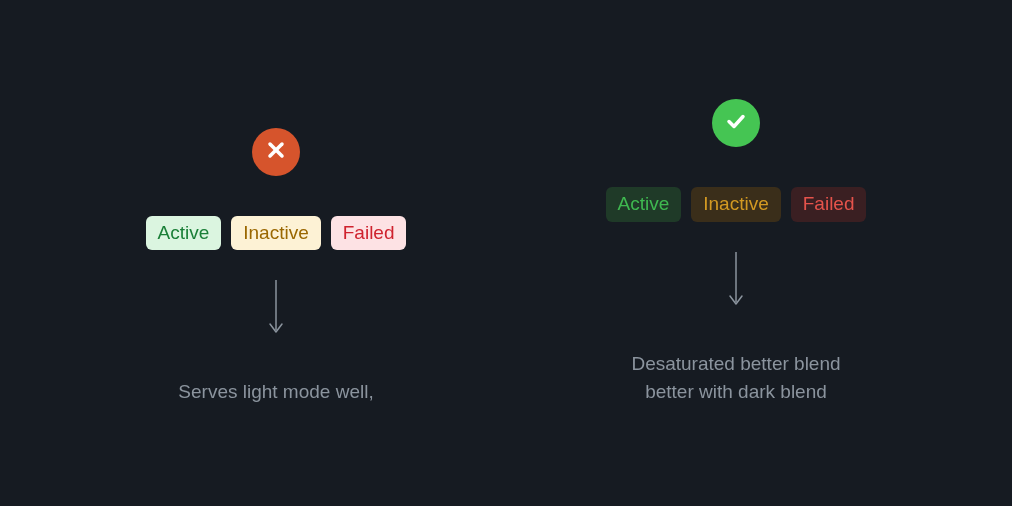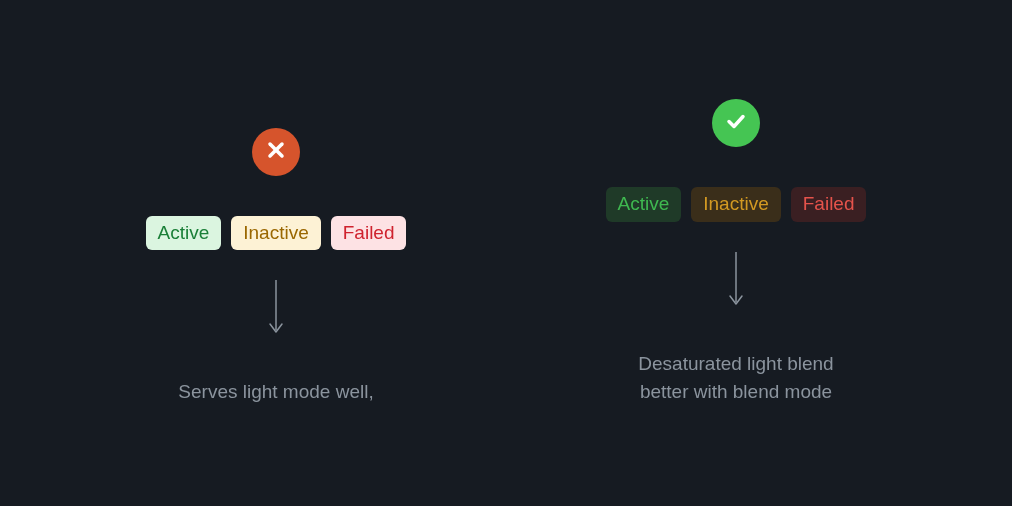--- a/index.html
+++ b/index.html
@@ -101,18 +101,18 @@
       <span class="badge" style="background:#3a2e1a;color:#d29922">Inactive</span>
       <span class="badge" style="background:#3a1f22;color:#e5534b">Failed</span>
     </div>
     <div class="arrow">
       <svg width="20" height="60" viewBox="0 0 20 60">
         <line x1="10" y1="2" x2="10" y2="52" stroke="#8b949e" stroke-width="1.5"></line>
         <polyline points="4,46 10,54 16,46" fill="none" stroke="#8b949e" stroke-width="1.5" stroke-linecap="round" stroke-linejoin="round"></polyline>
       </svg>
     </div>
     <p class="caption">
-      <span>Desaturated light blend</span><br>
-      <span>better with blend mode</span>
+      <span>Desaturated better blend</span><br>
+      <span>better with dark blend</span>
     </p>
   </div>
 
 </div>
 
 </body></html>

